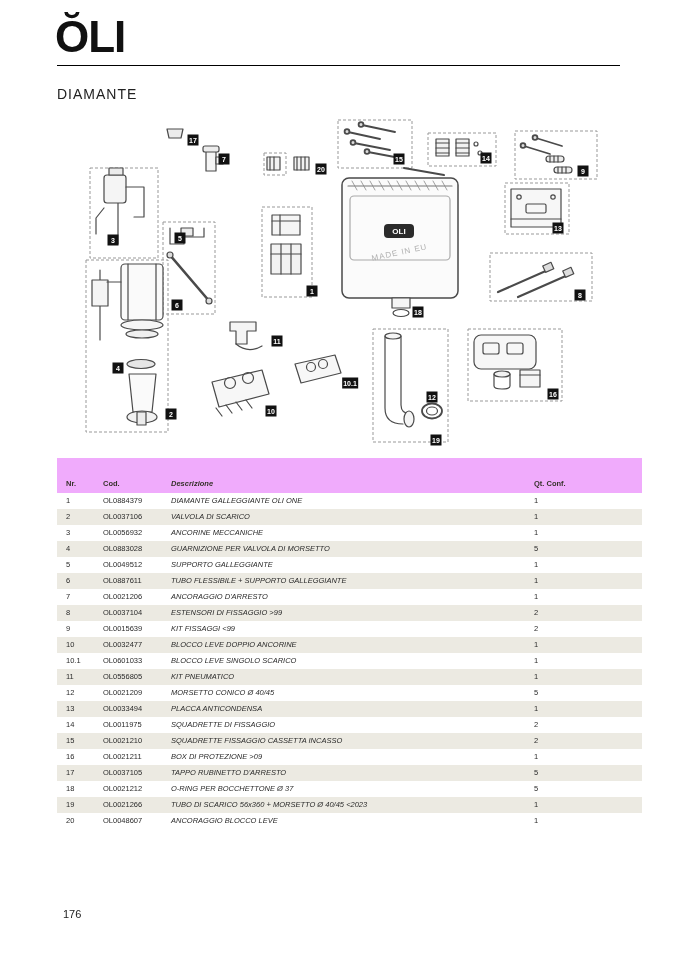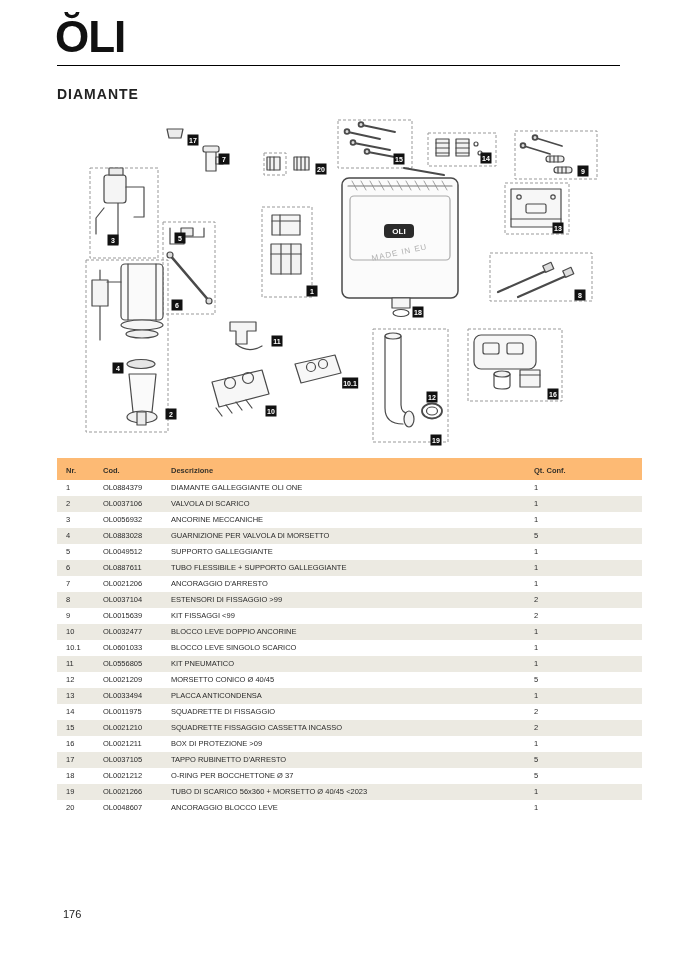--- a/index.html
+++ b/index.html
@@ -7,46 +7,46 @@
     width:677px;height:958px;position:relative;background:#ffffff;
     font-family:"Liberation Sans",sans-serif;color:#1c1c1c;overflow:hidden;
   }
   .logo{
     position:absolute;left:55px;top:12px;
     font-size:44px;font-weight:bold;letter-spacing:-1px;color:#111;
   }
   .header-rule{position:absolute;left:57px;top:65px;width:563px;height:1px;background:#000;}
   .page-title{
     position:absolute;left:57px;top:86px;margin:0;
-    font-size:14px;font-weight:700;letter-spacing:1px;color:#222;
+    font-size:14px;font-weight:400;letter-spacing:1px;color:#222;
   }
   .diagram{position:absolute;left:0;top:112px;width:609px;height:346px;}
   .diagram svg{position:absolute;left:0;top:0;}
   .diagram-labels{position:absolute;left:0;top:0;width:677px;height:346px;}
   .plabel{
     position:absolute;min-width:11px;height:11px;box-sizing:border-box;
     background:#111;color:#fff;font-size:7px;font-weight:bold;
     display:flex;align-items:center;justify-content:center;
     padding:0 1px;transform:translate(-50%,-50%);line-height:1;
   }
   table.parts{
     position:absolute;left:57px;top:458px;width:563px;
     border-collapse:collapse;font-size:7.5px;table-layout:fixed;
   }
   table.parts th{
-    background:#fdba74;color:#36322a;text-align:left;font-weight:bold;
-    padding:9px 2px 5px 0;line-height:8px;font-size:7.5px;
+    background:#f0abfc;color:#36322a;text-align:left;font-weight:bold;
+    padding:22px 2px 5px 0;line-height:8px;font-size:7.5px;
   }
   table.parts td{
     padding:4px 2px 4px 0;line-height:8px;color:#2a2a2a;
   }
   table.parts tbody tr:nth-child(even){background:#eceae2;}
   table.parts .c-nr{width:35px;padding-left:9px;}
   table.parts .c-cod{width:66px;}
-  table.parts .c-desc{width:347px;}
+  table.parts .c-desc{width:347px;font-style:italic;}
   table.parts .c-qt{width:106px;padding-left:14px;}
   td.c-nr{padding-left:11px;}
   .page-number{position:absolute;left:63px;top:908px;font-size:11px;color:#222;}
 </style>
 </head>
 <body>
 
 <div class="logo">ŎLI</div>
 <div class="header-rule"></div>
 <h1 class="page-title">DIAMANTE</h1>

